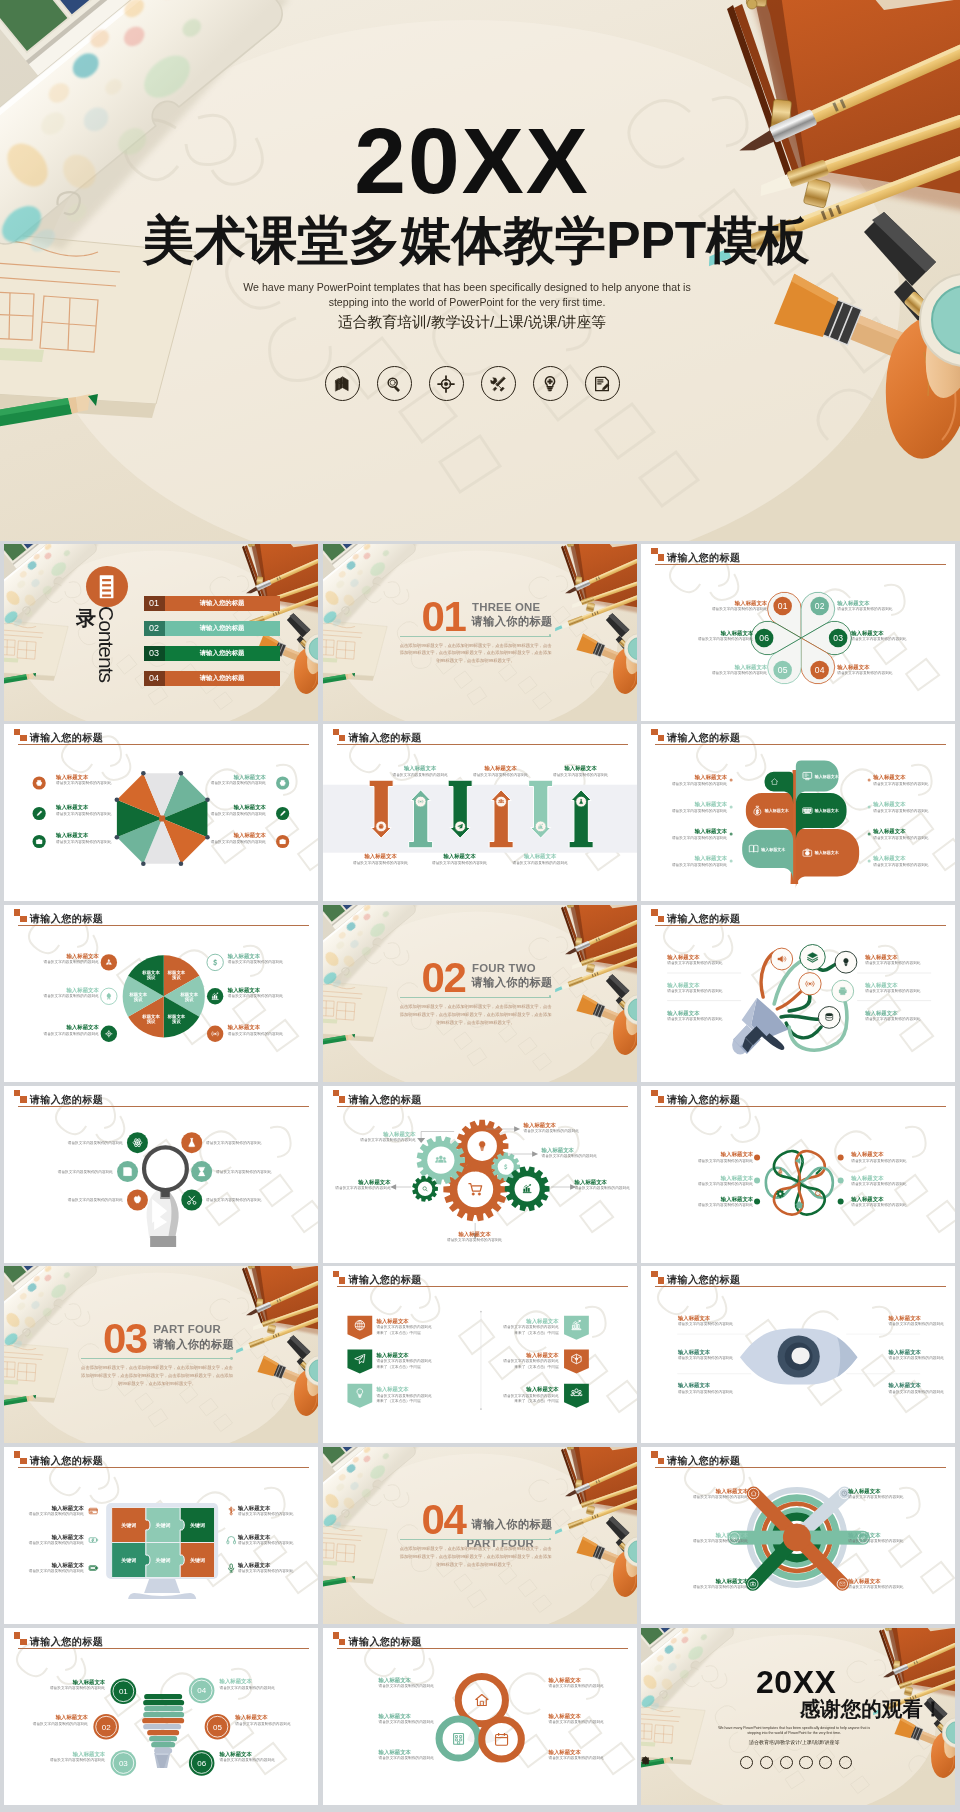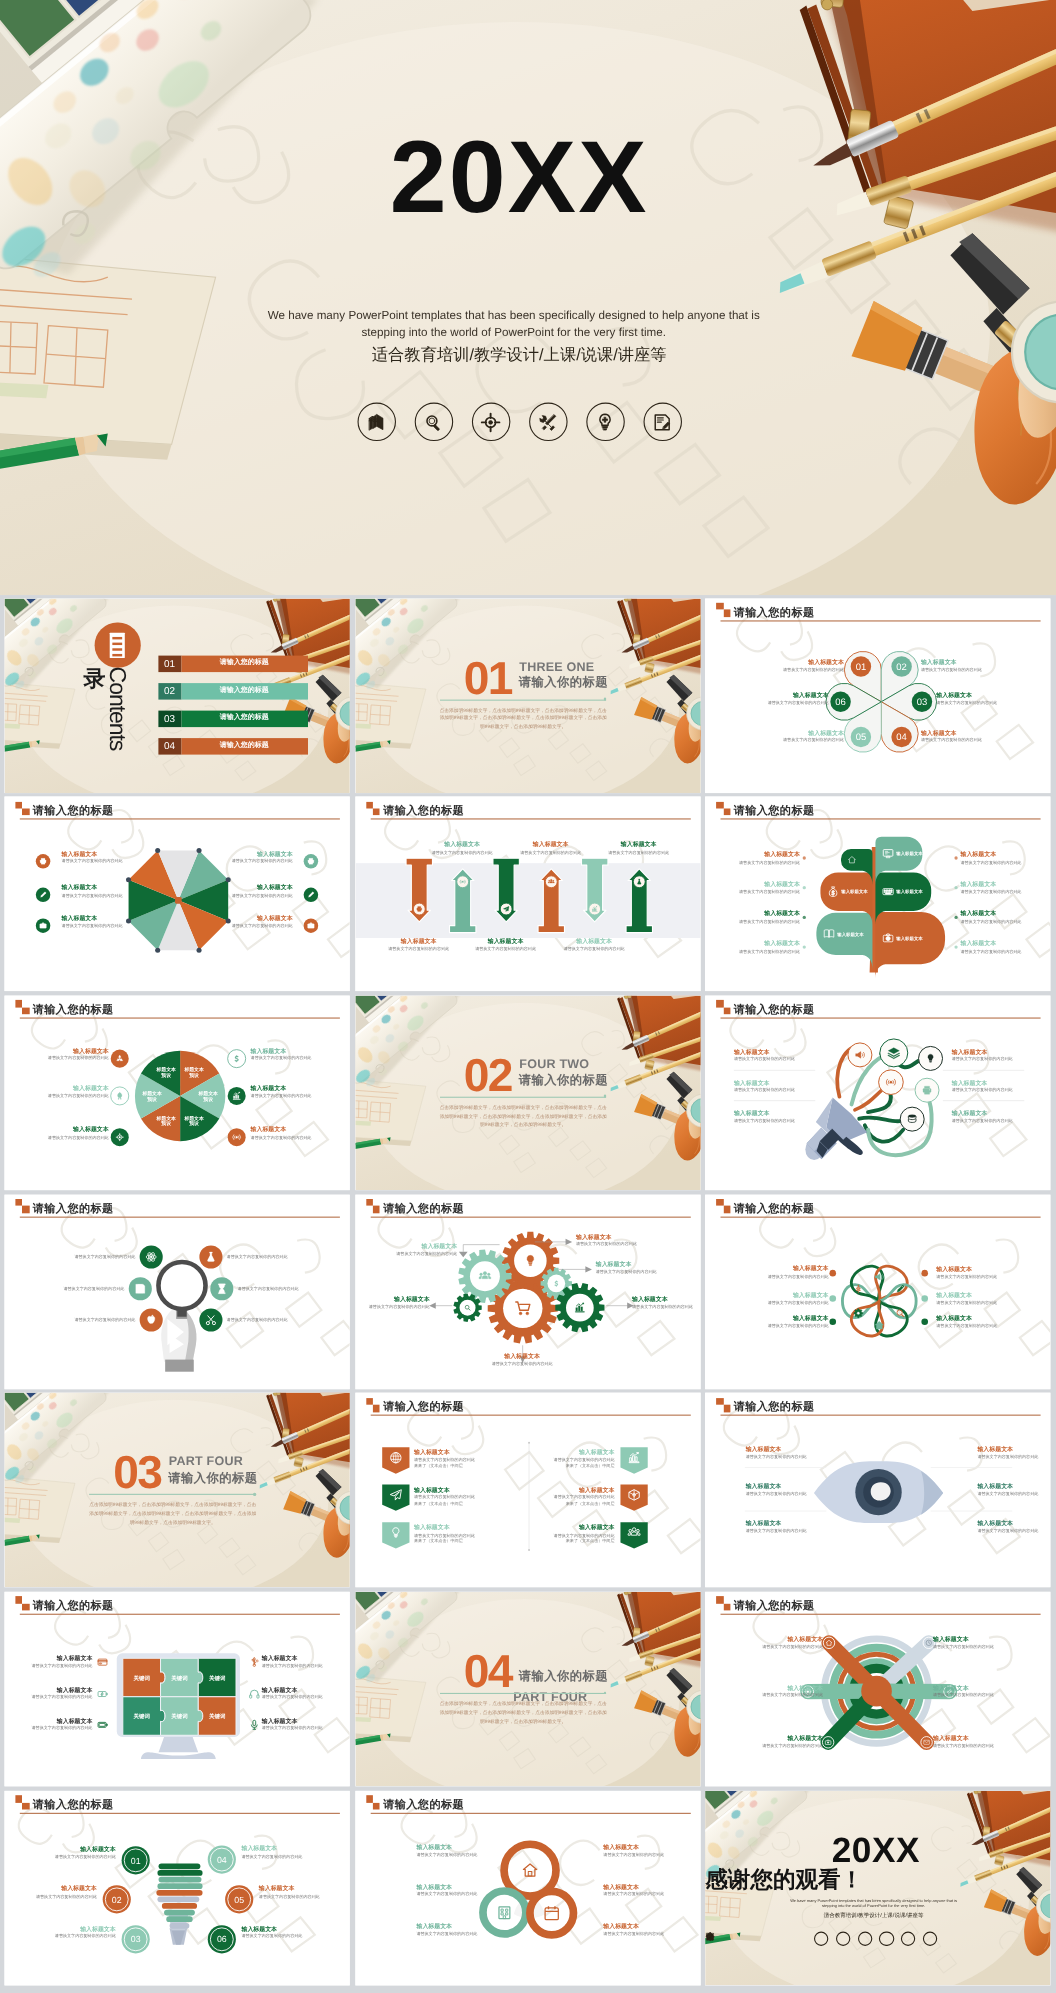--- a/index.html
+++ b/index.html
@@ -281,20 +281,21 @@
     </symbol>
 </svg>
 
 <div class="page">
   <div class="cover">
     <svg class="bg" viewBox="0 0 960 541" preserveAspectRatio="none">
         <use href="#coverphoto"></use>
       </svg>
     <div class="cover-txt">
       <div class="c-year">20XX</div>
+      <div class="c-title">美术课堂多媒体教学PPT模板</div>
       <div class="c-en">We have many PowerPoint templates that has been specifically designed to help anyone that is</div>
       <div class="c-en" style="top:295px">stepping into the world of PowerPoint for the very first time.</div>
       <div class="c-sub">适合教育培训/教学设计/上课/说课/讲座等</div>
       <div class="c-icons">
           <div class="c-icon" style="width:35px;height:35px;border-color:#2c2418">
             <svg viewBox="0 0 24 24" width="20" height="20" style="display:block;shape-rendering:geometricPrecision" fill="#2c2418" stroke="#2c2418" stroke-width="0.7" stroke-linejoin="round" stroke-linecap="round">
               <g>
                 <path d="M4.5 8.5 L8 6.2 L8 18.5 L4.5 20.4 Z"></path>
                 <path d="M8.6 6 L12.2 3.6 L12.2 16.6 L8.6 18.6 Z"></path>
                 <path d="M12.8 3.4 L19.4 7.4 L19.4 20 L12.8 16.4 Z"></path>
@@ -2055,21 +2056,21 @@
         <div style="position:absolute;left:225.9px;top:121px;white-space:nowrap;">
           <div class="it" style="color:#c8622e">输入标题文本</div>
           <div class="ib">请替换文字内容复制你的内容到此</div>
         </div>
       </div>
       <div class="slide">
         <svg viewBox="0 0 960 541" preserveAspectRatio="none" width="314.3" height="177">
           <use href="#coverphoto"></use>
         </svg>
         <div style="position:absolute;left:0;top:38px;width:310px;text-align:center;font-size:32px;font-weight:bold;color:#101010;letter-spacing:0.5px;line-height:1;">20XX</div>
-        <div style="position:absolute;left:0;top:71px;width:302px;text-align:left;font-size:20.5px;font-weight:bold;color:#141414;line-height:1;">感谢您的观看！</div>
+        <div style="position:absolute;left:0;top:71px;width:302px;text-align:right;font-size:20.5px;font-weight:bold;color:#141414;line-height:1;">感谢您的观看！</div>
         <div style="position:absolute;left:0;top:98px;width:306px;text-align:center;font-size:3.6px;color:#3a3228;line-height:1.5;">We have many PowerPoint templates that has been specifically designed to help anyone that is</div>
         <div style="position:absolute;left:0;top:103.5px;width:306px;text-align:center;font-size:3.6px;color:#3a3228;line-height:1.5;">stepping into the world of PowerPoint for the very first time.</div>
         <div style="position:absolute;left:0;top:112px;width:306px;text-align:center;font-size:5px;color:#2b2519;line-height:1;">适合教育培训/教学设计/上课/说课/讲座等</div>
         <div class="c-icons" id="endicons" style="left:0;top:128.5px;width:310px;gap:6.6px;">
           <div class="c-icon" style="width:13.2px;height:13.2px;border-color:#2c2418">
             <svg viewBox="0 0 24 24" width="9.2" height="9.2" style="display:block;shape-rendering:geometricPrecision" fill="#2c2418" stroke="#2c2418" stroke-width="0.7" stroke-linejoin="round" stroke-linecap="round">
               <g>
                 <path d="M4.5 8.5 L8 6.2 L8 18.5 L4.5 20.4 Z"></path>
                 <path d="M8.6 6 L12.2 3.6 L12.2 16.6 L8.6 18.6 Z"></path>
                 <path d="M12.8 3.4 L19.4 7.4 L19.4 20 L12.8 16.4 Z"></path>

